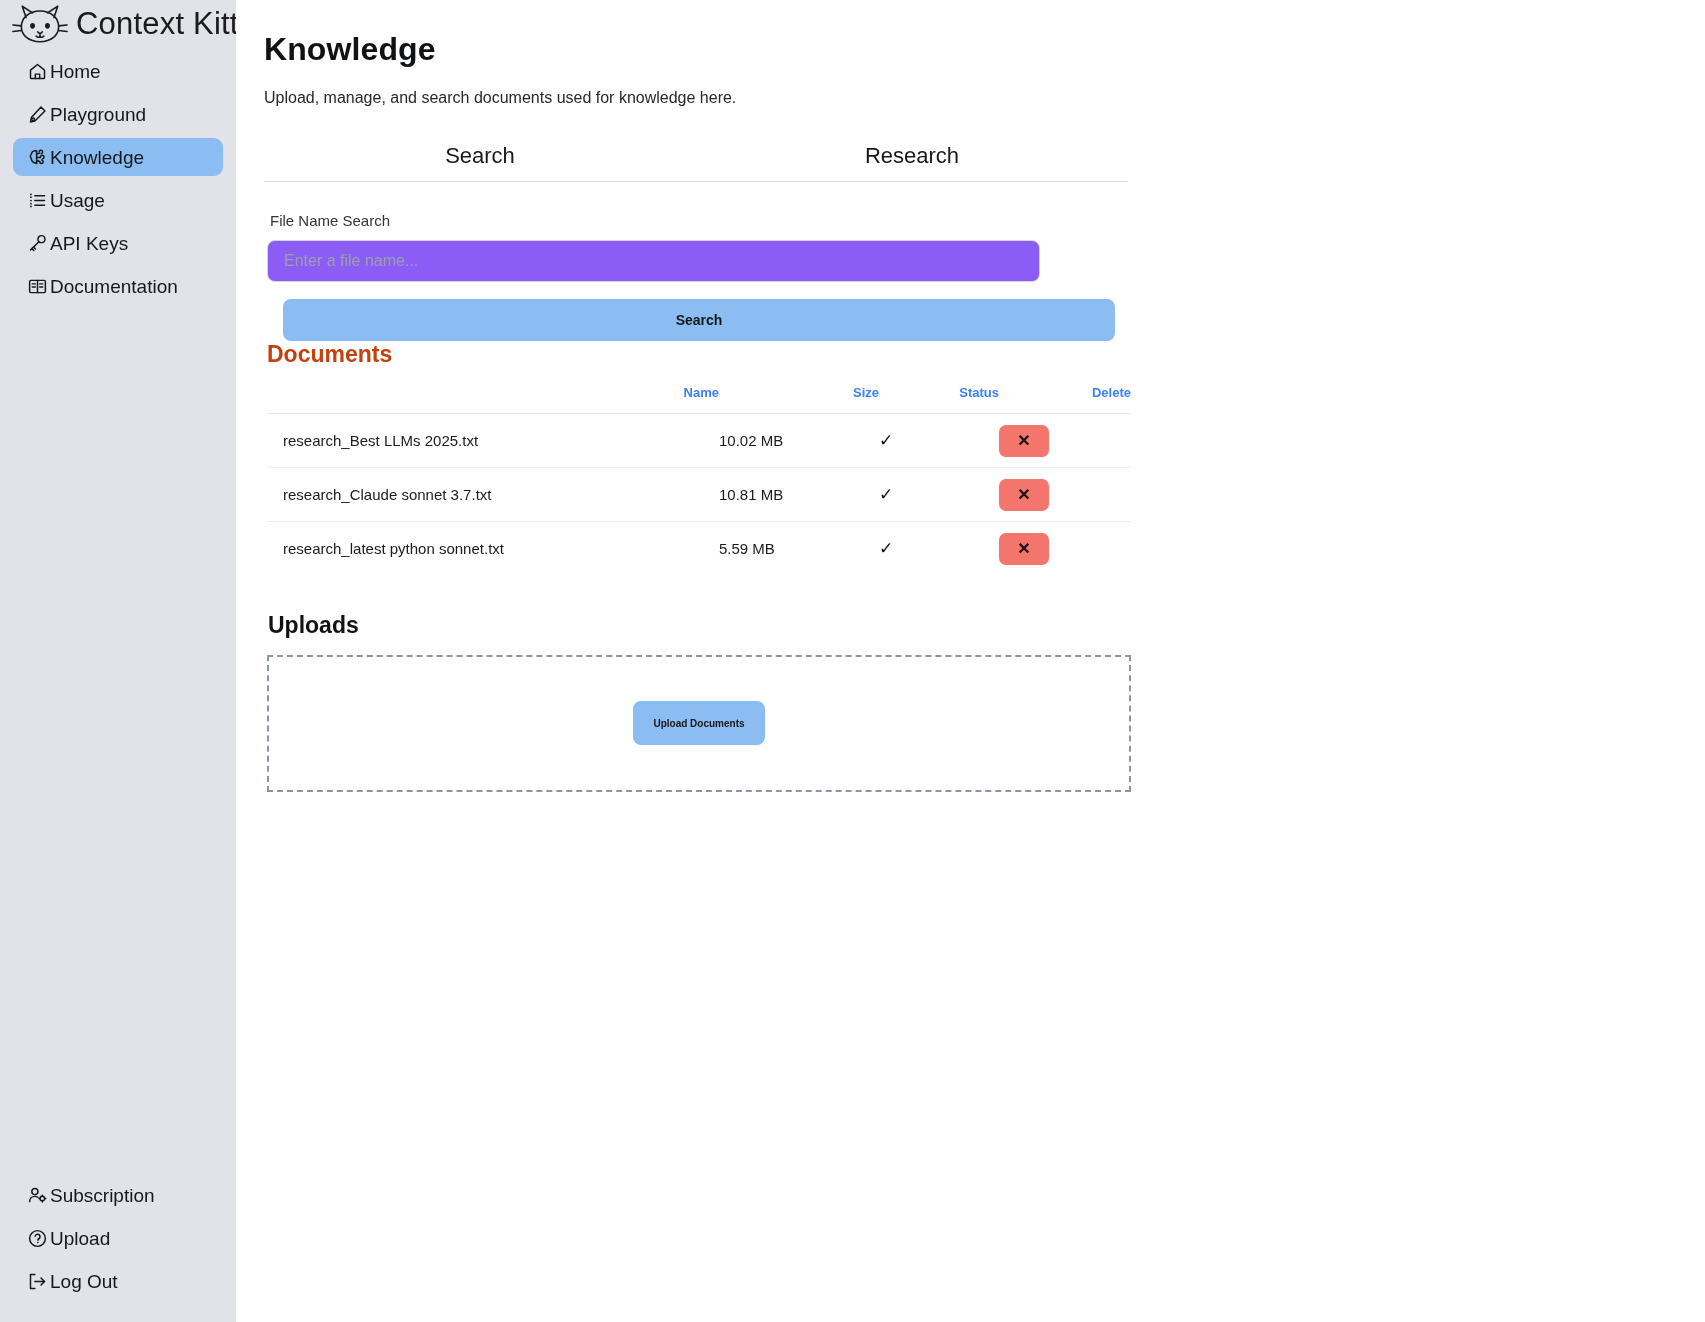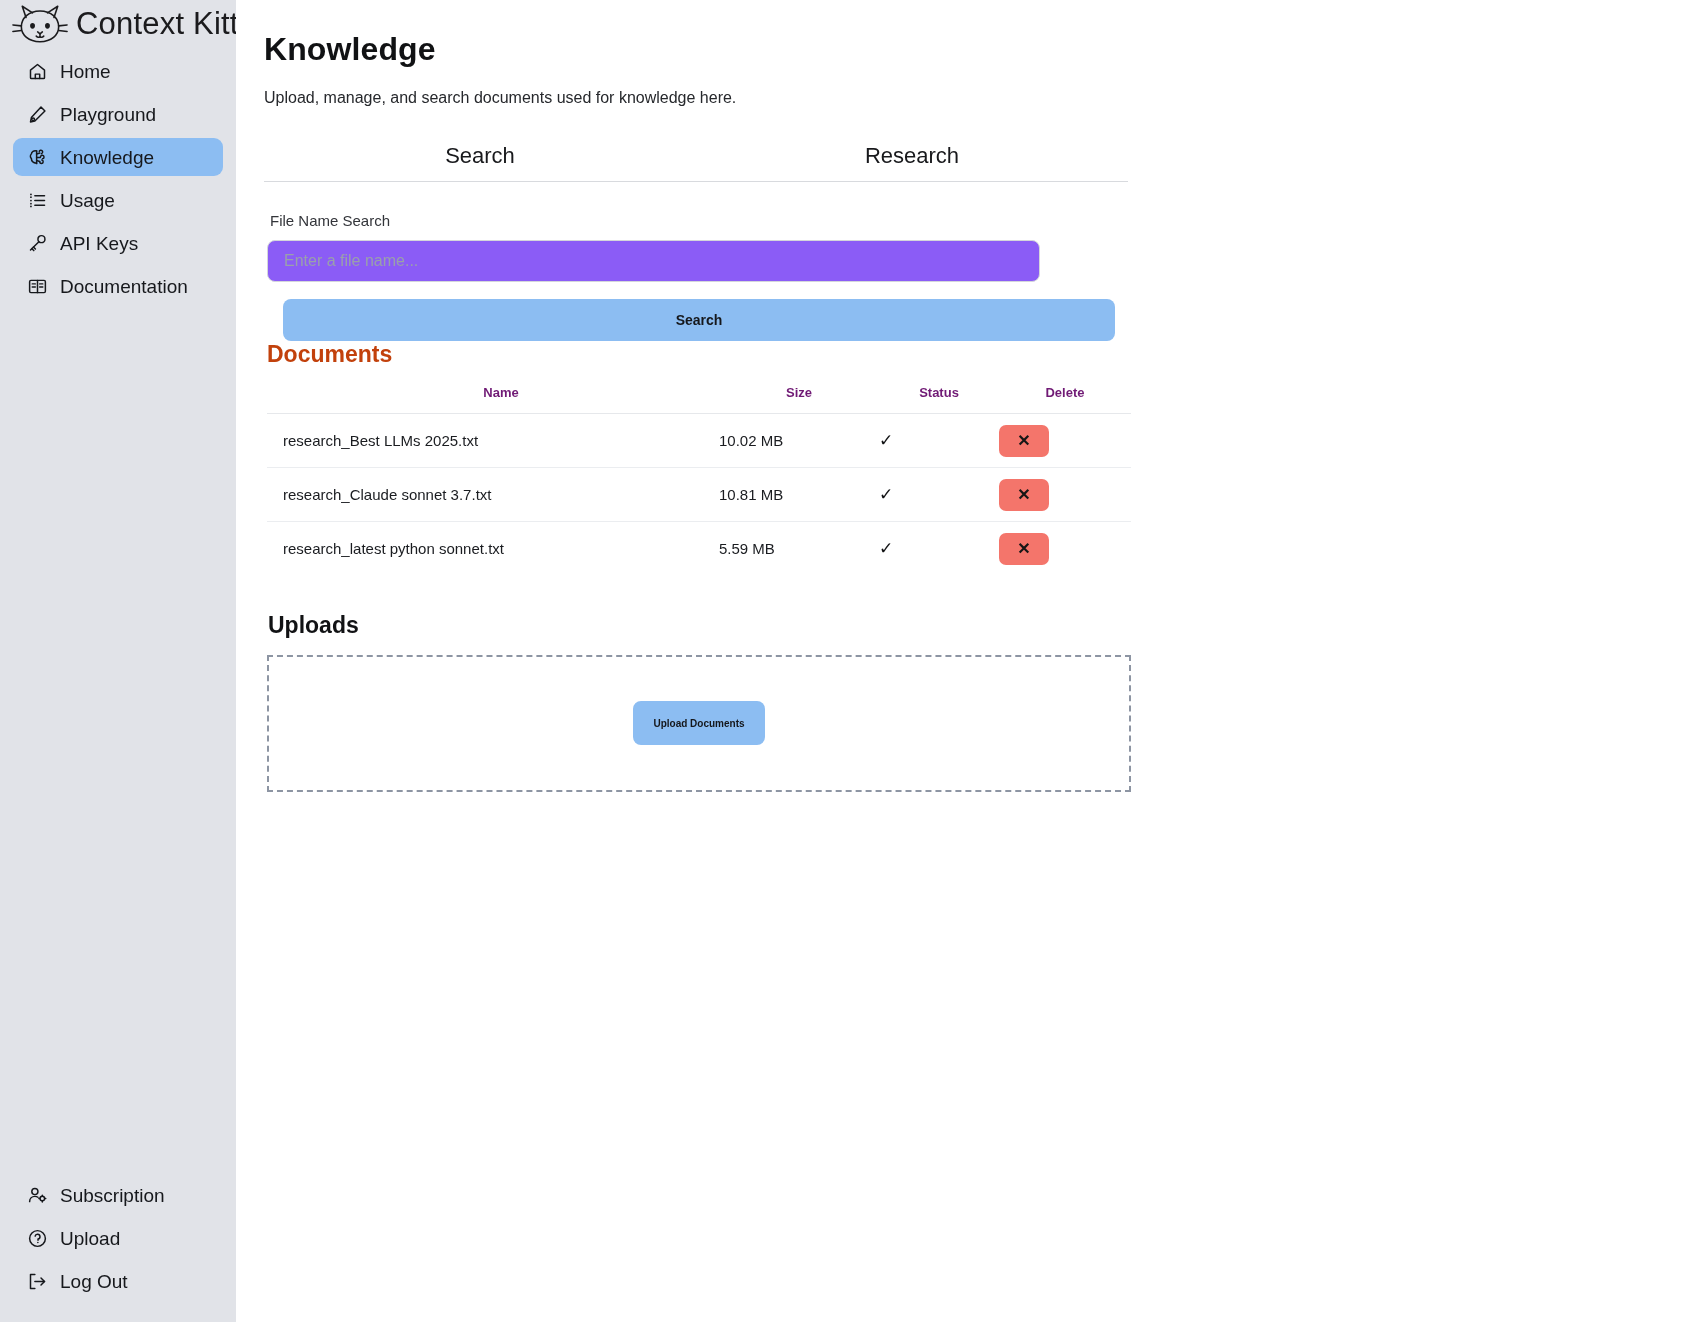--- a/index.html
+++ b/index.html
@@ -44,21 +44,21 @@
     letter-spacing: .2px;
     font-weight: 400;
     white-space: nowrap;
   }
 
   .nav-top { padding: 0 13px; display: flex; flex-direction: column; gap: 5px; }
 
   .nav-item {
     display: flex;
     align-items: center;
-    gap: 12px;
+    gap: 2px;
     height: 38px;
     padding: 0 13px;
     border-radius: 9px;
     cursor: pointer;
     user-select: none;
   }
   .nav-item .nav-icon {
     width: 22px; height: 22px; flex: none;
     display: flex; align-items: center; justify-content: center;
   }
@@ -174,24 +174,24 @@
   }
 
   .doc-table {
     width: 864px;
     margin-top: 17px;
     margin-left: 3px;
     border-collapse: collapse;
     table-layout: fixed;
   }
   .doc-table th {
-    text-align: center;
+    text-align: right;
     font-size: 13px;
     font-weight: 700;
-    color: #701a75;
+    color: #3b82f6;
     padding: 0 0 13px 0;
     border-bottom: 1px solid #e6e8eb;
   }
   .doc-table th.col-name { width: 452px; padding-left: 16px; }
   .doc-table th.col-size { width: 160px; }
   .doc-table th.col-status { width: 120px; }
   .doc-table th.col-delete { width: 132px; }
 
   .doc-table td {
     font-size: 15px;

